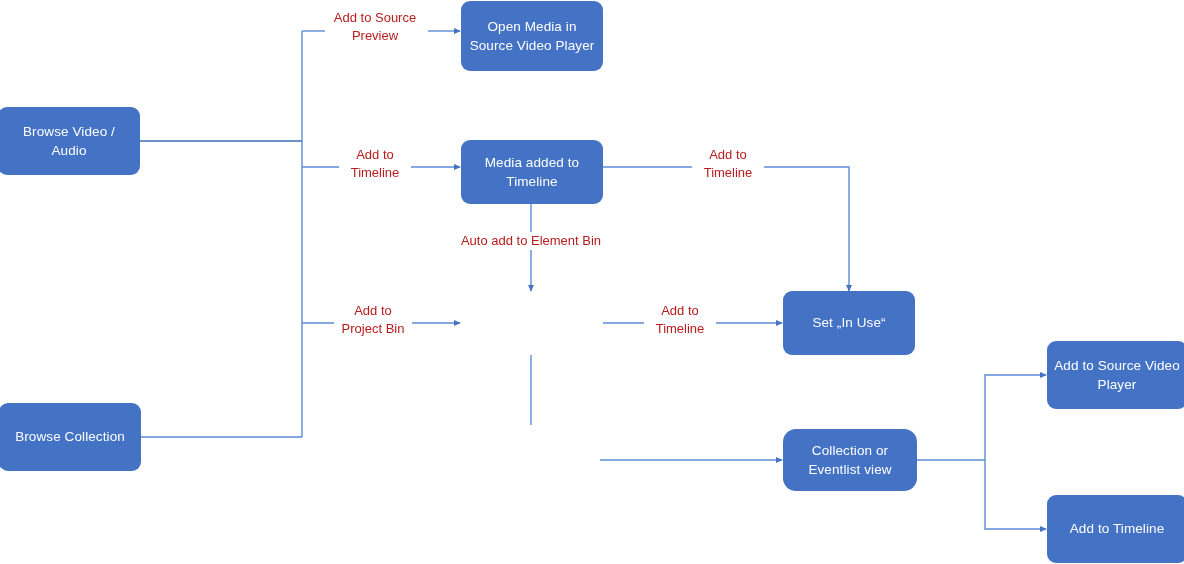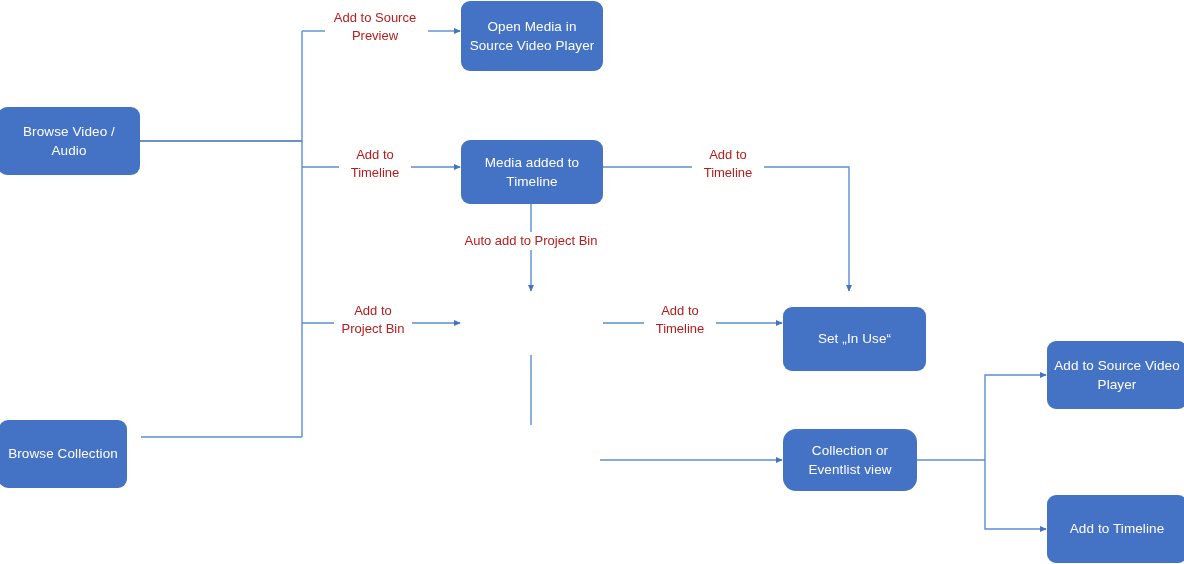--- a/index.html
+++ b/index.html
@@ -94,51 +94,51 @@
 
       <path d="M917,460 L985,460"></path>
       <path d="M985,460 L985,375 L1046,375" marker-end="url(#arrow)"></path>
       <path d="M985,460 L985,529 L1046,529" marker-end="url(#arrow)"></path>
     </g>
   </svg>
 
   <div class="node" style="left:-2px; top:107px; width:142px; height:68px;">Browse
 Video / Audio</div>
 
-  <div class="node" style="left:-1px; top:420px; width:128px; height:68px;">Browse
+  <div class="node" style="left:-1px; top:403px; width:142px; height:68px;">Browse
 Collection</div>
 
   <div class="node" style="left:461px; top:1px; width:142px; height:70px;">Open Media in
 Source Video
 Player</div>
 
   <div class="node" style="left:461px; top:140px; width:142px; height:64px;">Media added to
 Timeline</div>
 
 
-  <div class="node" style="left:783px; top:291px; width:143px; height:64px;margin-top:16px;">Set „In Use“</div>
+  <div class="node" style="left:783px; top:291px; width:132px; height:64px;">Set „In Use“</div>
 
   <div class="node" style="left:783px; top:429px; width:134px; height:62px;border-radius:13px;">Collection or
 Eventlist view</div>
 
   <div class="node" style="left:1047px; top:341px; width:140px; height:68px;">Add to Source
 Video Player</div>
 
   <div class="node" style="left:1047px; top:495px; width:140px; height:68px;">Add to Timeline</div>
 
   <div class="edge-label" style="left:325px; top:9px; width:100px;">Add to Source
 Preview</div>
 
   <div class="edge-label" style="left:339px; top:146px; width:72px;">Add to
 Timeline</div>
 
   <div class="edge-label" style="left:692px; top:146px; width:72px;">Add to
 Timeline</div>
 
-  <div class="edge-label" style="left:452px; top:232px; width:158px;">Auto add to Project Bin</div>
+  <div class="edge-label" style="left:452px; top:232px; width:158px;">Auto add to Element Bin</div>
 
   <div class="edge-label" style="left:334px; top:302px; width:78px;">Add to
 Project Bin</div>
 
   <div class="edge-label" style="left:644px; top:302px; width:72px;">Add to
 Timeline</div>
 
 
 </div>
 

